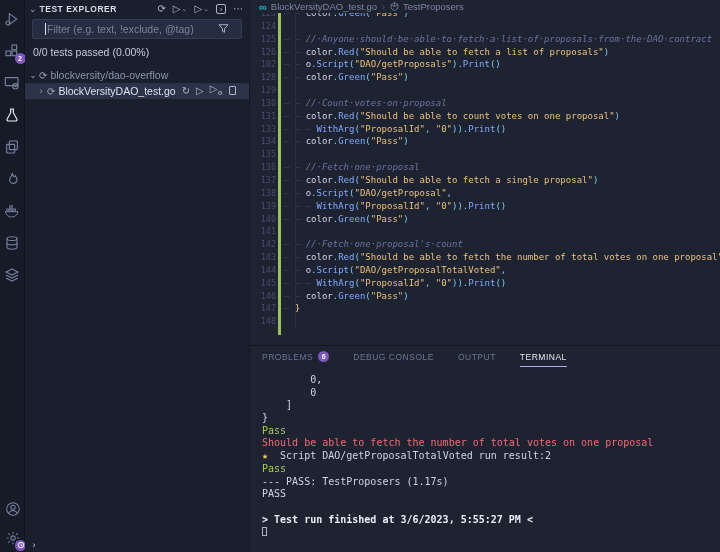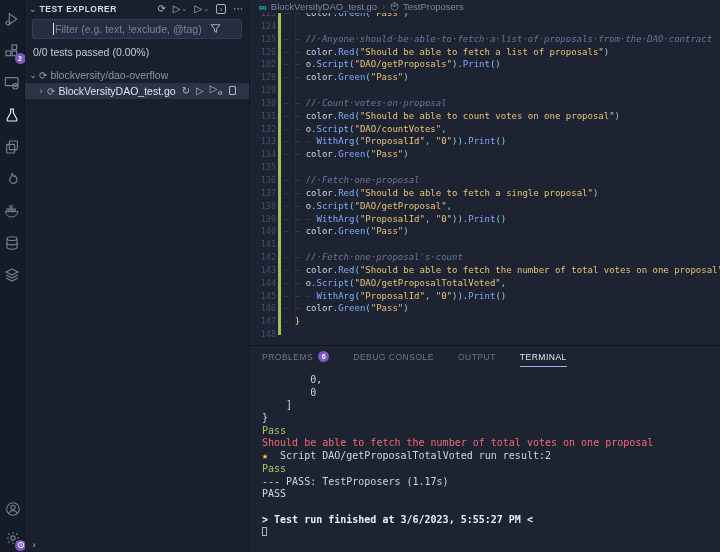--- a/index.html
+++ b/index.html
@@ -26,21 +26,21 @@
   .sb-header { height:15px; display:flex; align-items:center; padding:2px 6px 0 4px; }
   .sb-title { font-size:8.5px; font-weight:bold; letter-spacing:.5px; color:#d7dce8; margin-left:3px; flex:0 0 auto; }
   .sb-header .spacer { flex:1; }
   .sb-hicon { color:#aeb5c8; margin-left:7px; font-size:10px; line-height:10px; cursor:pointer; display:inline-flex; align-items:center; }
   .sb-hicon .drop { font-size:7px; margin-left:1px; color:#8a91a8; }
   .box-icon { display:inline-block; width:10px; height:10px; border:1px solid #aeb5c8; border-radius:2px;
     font-size:8px; line-height:9px; text-align:center; color:#aeb5c8; }
   .chev { color:#9aa2b8; font-size:9px; }
 
   .sb-filter { margin:4px 7px 0 7px; height:20px; background:#262d40; border:1px solid #343c55; border-radius:2px;
-    display:flex; align-items:center; padding:0 20px; cursor:text; }
+    display:flex; align-items:center; padding:0 12px; cursor:text; }
   .sb-filter .caret { width:1px; height:12px; background:#dfe4f0; margin-right:1px; }
   .sb-filter .ph { color:#79829e; font-size:10.5px; white-space:nowrap; overflow:hidden; flex:1; }
   .funnel { flex:0 0 auto; margin-left:4px; }
 
   .sb-status { margin:7px 7px 0 8px; color:#c6ccdc; font-size:10.5px; }
 
   .sb-tree { margin-top:9px; }
   .tree-row { height:16px; display:flex; align-items:center; font-size:10.5px; cursor:pointer; white-space:nowrap; }
   .tree-row .t-chev { width:10px; text-align:center; color:#9aa2b8; font-size:9px; flex:0 0 auto; }
   .t-spin { color:#9aa2b8; font-size:10px; margin:0 3px 0 1px; flex:0 0 auto; }
@@ -255,21 +255,20 @@
       <div class="code-inner" id="code-inner">
           <div class="crow"><span class="ln">123</span><span class="ctext"><span class="tok-ws">– – </span><span class="tok-v">color</span><span class="tok-p">.</span><span class="tok-f">Green</span><span class="tok-p">(</span><span class="tok-s">"Pass"</span><span class="tok-p">)</span></span></div>
           <div class="crow"><span class="ln">124</span><span class="ctext"></span></div>
           <div class="crow"><span class="ln">125</span><span class="ctext"><span class="tok-ws">– – </span><span class="tok-c">//·Anyone·should·be·able·to·fetch·a·list·of·proposals·from·the·DAO·contract</span></span></div>
           <div class="crow"><span class="ln">126</span><span class="ctext"><span class="tok-ws">– – </span><span class="tok-v">color</span><span class="tok-p">.</span><span class="tok-f">Red</span><span class="tok-p">(</span><span class="tok-s">"Should be able to fetch a list of proposals"</span><span class="tok-p">)</span></span></div>
           <div class="crow"><span class="ln">102</span><span class="ctext"><span class="tok-ws">– – </span><span class="tok-v">o</span><span class="tok-p">.</span><span class="tok-f">Script</span><span class="tok-p">(</span><span class="tok-s">"DAO/getProposals"</span><span class="tok-p">)</span><span class="tok-p">.</span><span class="tok-f">Print</span><span class="tok-p">()</span></span></div>
           <div class="crow"><span class="ln">128</span><span class="ctext"><span class="tok-ws">– – </span><span class="tok-v">color</span><span class="tok-p">.</span><span class="tok-f">Green</span><span class="tok-p">(</span><span class="tok-s">"Pass"</span><span class="tok-p">)</span></span></div>
           <div class="crow"><span class="ln">129</span><span class="ctext"></span></div>
           <div class="crow"><span class="ln">130</span><span class="ctext"><span class="tok-ws">– – </span><span class="tok-c">//·Count·votes·on·proposal</span></span></div>
           <div class="crow"><span class="ln">131</span><span class="ctext"><span class="tok-ws">– – </span><span class="tok-v">color</span><span class="tok-p">.</span><span class="tok-f">Red</span><span class="tok-p">(</span><span class="tok-s">"Should be able to count votes on one proposal"</span><span class="tok-p">)</span></span></div>
-          <div class="crow"><span class="ln">132</span><span class="ctext"><span class="tok-ws">– – </span><span class="tok-v">o</span><span class="tok-p">.</span><span class="tok-f">Script</span><span class="tok-p">(</span><span class="tok-s">"DAO/countVotes"</span><span class="tok-p">,</span></span></div>
           <div class="crow"><span class="ln">133</span><span class="ctext"><span class="tok-ws">– – – </span><span class="tok-f">WithArg</span><span class="tok-p">(</span><span class="tok-s">"ProposalId"</span><span class="tok-p">, </span><span class="tok-s">"0"</span><span class="tok-p">))</span><span class="tok-p">.</span><span class="tok-f">Print</span><span class="tok-p">()</span></span></div>
           <div class="crow"><span class="ln">134</span><span class="ctext"><span class="tok-ws">– – </span><span class="tok-v">color</span><span class="tok-p">.</span><span class="tok-f">Green</span><span class="tok-p">(</span><span class="tok-s">"Pass"</span><span class="tok-p">)</span></span></div>
           <div class="crow"><span class="ln">135</span><span class="ctext"></span></div>
           <div class="crow"><span class="ln">136</span><span class="ctext"><span class="tok-ws">– – </span><span class="tok-c">//·Fetch·one·proposal</span></span></div>
           <div class="crow"><span class="ln">137</span><span class="ctext"><span class="tok-ws">– – </span><span class="tok-v">color</span><span class="tok-p">.</span><span class="tok-f">Red</span><span class="tok-p">(</span><span class="tok-s">"Should be able to fetch a single proposal"</span><span class="tok-p">)</span></span></div>
           <div class="crow"><span class="ln">138</span><span class="ctext"><span class="tok-ws">– – </span><span class="tok-v">o</span><span class="tok-p">.</span><span class="tok-f">Script</span><span class="tok-p">(</span><span class="tok-s">"DAO/getProposal"</span><span class="tok-p">,</span></span></div>
           <div class="crow"><span class="ln">139</span><span class="ctext"><span class="tok-ws">– – – </span><span class="tok-f">WithArg</span><span class="tok-p">(</span><span class="tok-s">"ProposalId"</span><span class="tok-p">, </span><span class="tok-s">"0"</span><span class="tok-p">))</span><span class="tok-p">.</span><span class="tok-f">Print</span><span class="tok-p">()</span></span></div>
           <div class="crow"><span class="ln">140</span><span class="ctext"><span class="tok-ws">– – </span><span class="tok-v">color</span><span class="tok-p">.</span><span class="tok-f">Green</span><span class="tok-p">(</span><span class="tok-s">"Pass"</span><span class="tok-p">)</span></span></div>
           <div class="crow"><span class="ln">141</span><span class="ctext"></span></div>
           <div class="crow"><span class="ln">142</span><span class="ctext"><span class="tok-ws">– – </span><span class="tok-c">//·Fetch·one·proposal's·count</span></span></div>

